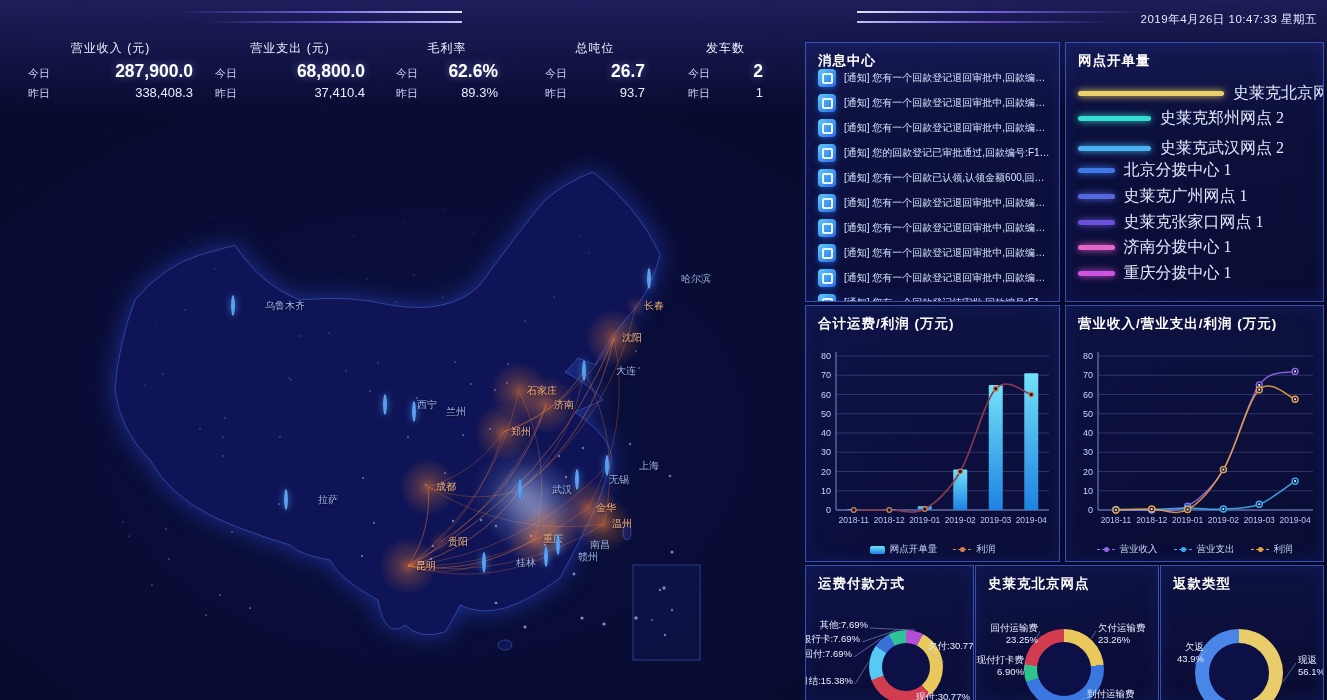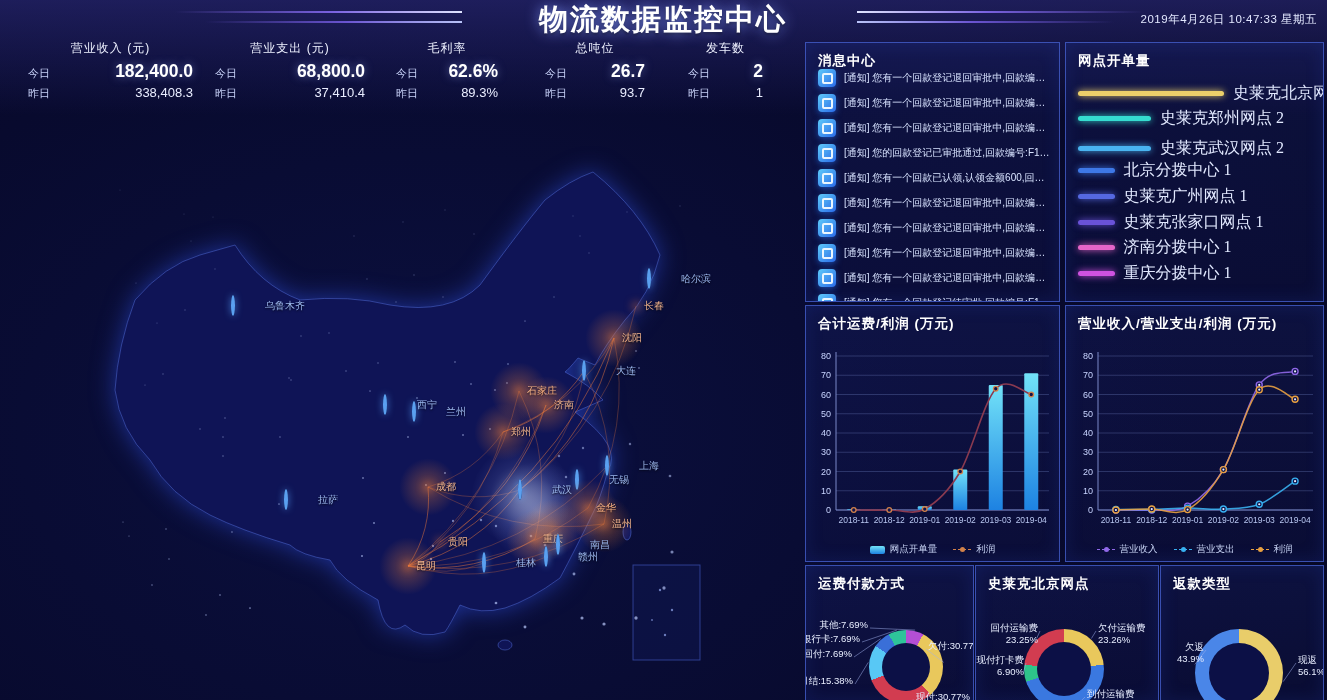--- a/index.html
+++ b/index.html
@@ -73,29 +73,28 @@
 <div id="app">
   <div class="top-glow"></div>
   <div class="deco deco-left">
       <i class="l1"></i>
       <i class="l2"></i>
     </div>
   <div class="deco deco-right">
       <i class="l1"></i>
       <i class="l2"></i>
     </div>
-  <h1 class="title">物流数据监控中心</h1>
   <div class="datetime">2019年4月26日 10:47:33 星期五</div>
 
   <div id="kpis">
       <div class="kpi" style="left: 28px; width: 165px;">
         <div class="kl">营业收入 (元)</div>
         <div class="row today">
           <span class="key">今日</span>
-          <span class="val">182,400.0</span>
+          <span class="val">287,900.0</span>
         </div>
         <div class="row yday">
           <span class="key">昨日</span>
           <span class="val">338,408.3</span>
         </div>
       </div>
       <div class="kpi" style="left: 215px; width: 150px;">
         <div class="kl">营业支出 (元)</div>
         <div class="row today">
           <span class="key">今日</span>

